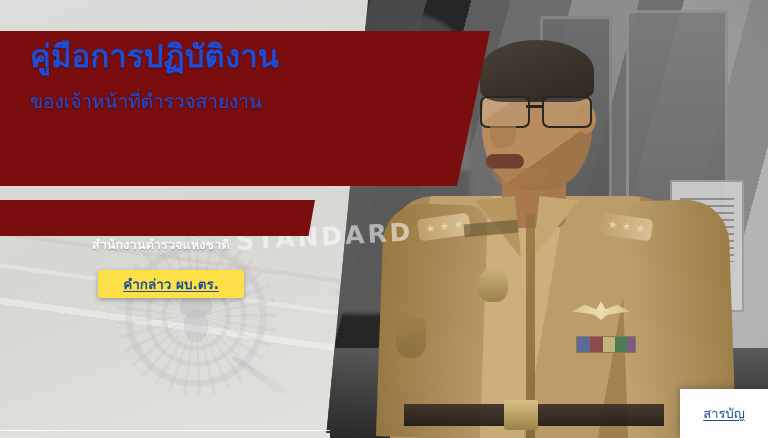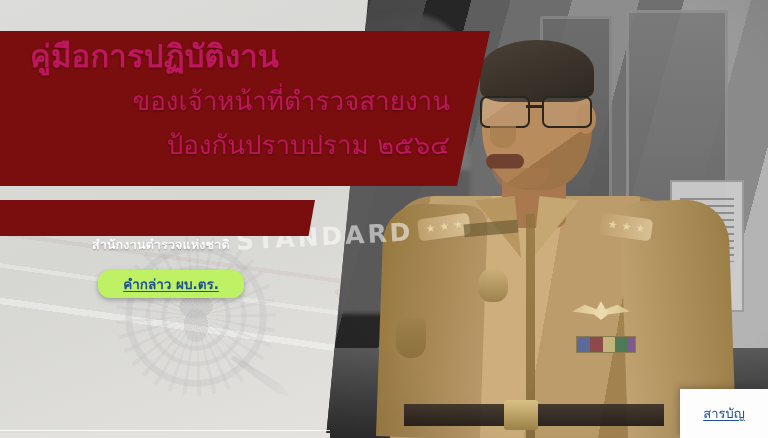--- a/index.html
+++ b/index.html
@@ -417,37 +417,36 @@
     box-shadow: 0 3px 9px rgba(0,0,0,.28);
   }
   .title-stack {
     position: absolute;
     left: 30px;
     top: 33px;
     width: 420px;
     z-index: 5;
   }
   .title-line {
-    color: #be185d;
+    color: #1d4ed8;
     font-family: "DejaVu Sans", "Liberation Sans", sans-serif;
     white-space: nowrap;
     text-shadow: 0 1px 2px rgba(0,0,0,.35);
   }
   .title-line.l1 {
     font-size: 31px;
     font-weight: 700;
     line-height: 46px;
     letter-spacing: .2px;
   }
   .title-line.l2,
   .title-line.l3 {
-    font-size: 26px;
+    font-size: 19px;
     font-weight: 400;
     line-height: 44px;
-    text-align: right;
   }
 
   
   .sub-banner {
     position: absolute;
     left: -10px;
     top: 200px;
     width: 325px;
     height: 36px;
     background: #7a0d0d;
@@ -464,22 +463,22 @@
     letter-spacing: .2px;
     white-space: nowrap;
     z-index: 5;
     text-shadow: 0 1px 1px rgba(0,0,0,.3);
     margin-top: 28px;
   }
 
   
   .link-button {
     position: absolute;
-    background: #bef264;
-    border-radius: 12px;
+    background: #fde047;
+    border-radius: 2px;
     display: flex;
     align-items: center;
     justify-content: center;
     box-shadow: 0 2px 5px rgba(40,40,40,.35);
     cursor: pointer;
   }
   .link-button .link-text {
     color: #1d4f93;
     font-size: 13.5px;
     font-weight: 700;
@@ -592,21 +591,20 @@
 
     <div class="photo-vignette"></div>
   </div>
 
   <div class="wm-standard">STANDARD</div>
 
   <div class="title-banner"></div>
   <div class="title-stack">
     <div class="title-line l1">คู่มือการปฏิบัติงาน</div>
     <div class="title-line l2">ของเจ้าหน้าที่ตำรวจสายงาน</div>
-    <div class="title-line l3">ป้องกันปราบปราม ๒๕๖๔</div>
   </div>
 
   <div class="sub-banner"></div>
   <div class="sub-banner-text">สำนักงานตำรวจแห่งชาติ</div>
 
   <div class="link-button" id="btn-commander">
     <span class="link-text">คำกล่าว ผบ.ตร.</span>
   </div>
 
   <div class="bottom-rule"></div>

